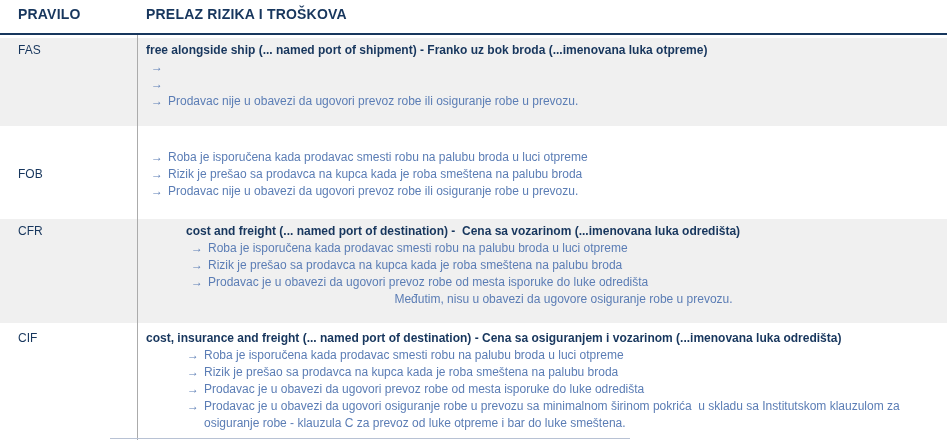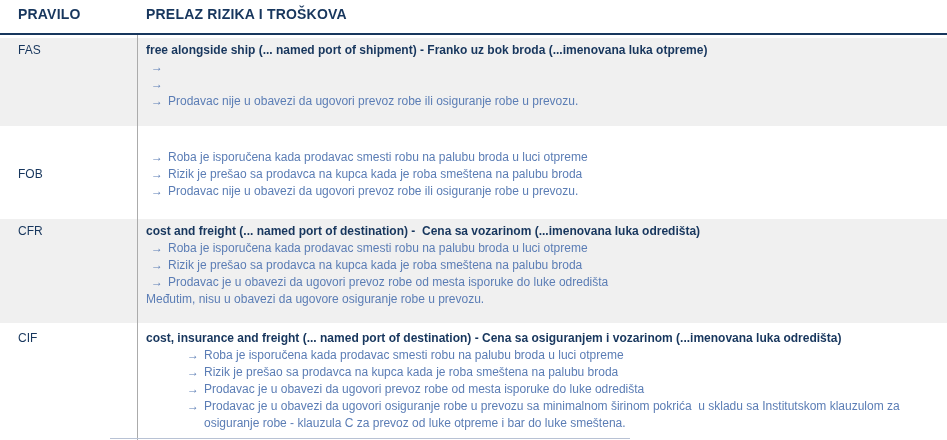--- a/index.html
+++ b/index.html
@@ -52,21 +52,21 @@
   }
   .rows { margin-top: 2px; }
   .row {
     display: flex;
     margin-top: 3px;
     line-height: 17px;
   }
   .row.shaded { background: var(--shade); }
   .row:nth-child(1) { min-height: 88px; }
   .row:nth-child(2) { min-height: 87px; align-items: center; }
-  .row:nth-child(3) { min-height: 104px; }
+  .row:nth-child(3) { min-height: 104px; gap: 40px; }
   .row:nth-child(4) { min-height: 112px; }
   .cell-code {
     width: 138px; flex: none;
     padding: 4px 0 0 18px;
     font-weight: normal;
     color: var(--heading);
     border-radius: 7px;
   }
   .cell-main {
     flex: 1;
@@ -78,21 +78,21 @@
     white-space: pre-wrap;
   }
   .bullet { display: flex; }
   .arrow {
     flex: none;
     width: 22px;
     padding-left: 5px;
   }
   .row.deep .arrow { margin-left: 36px; }
   .btext { white-space: pre-wrap; }
-  .note { white-space: pre-wrap; }
+  .note { white-space: pre-wrap; text-align: center; }
 </style>
 </head>
 <body>
 
 <div class="page">
 
   <div class="header">
     <div class="h-col1">PRAVILO</div>
     <div class="h-col2">PRELAZ RIZIKA I TROŠKOVA</div>
   </div>

